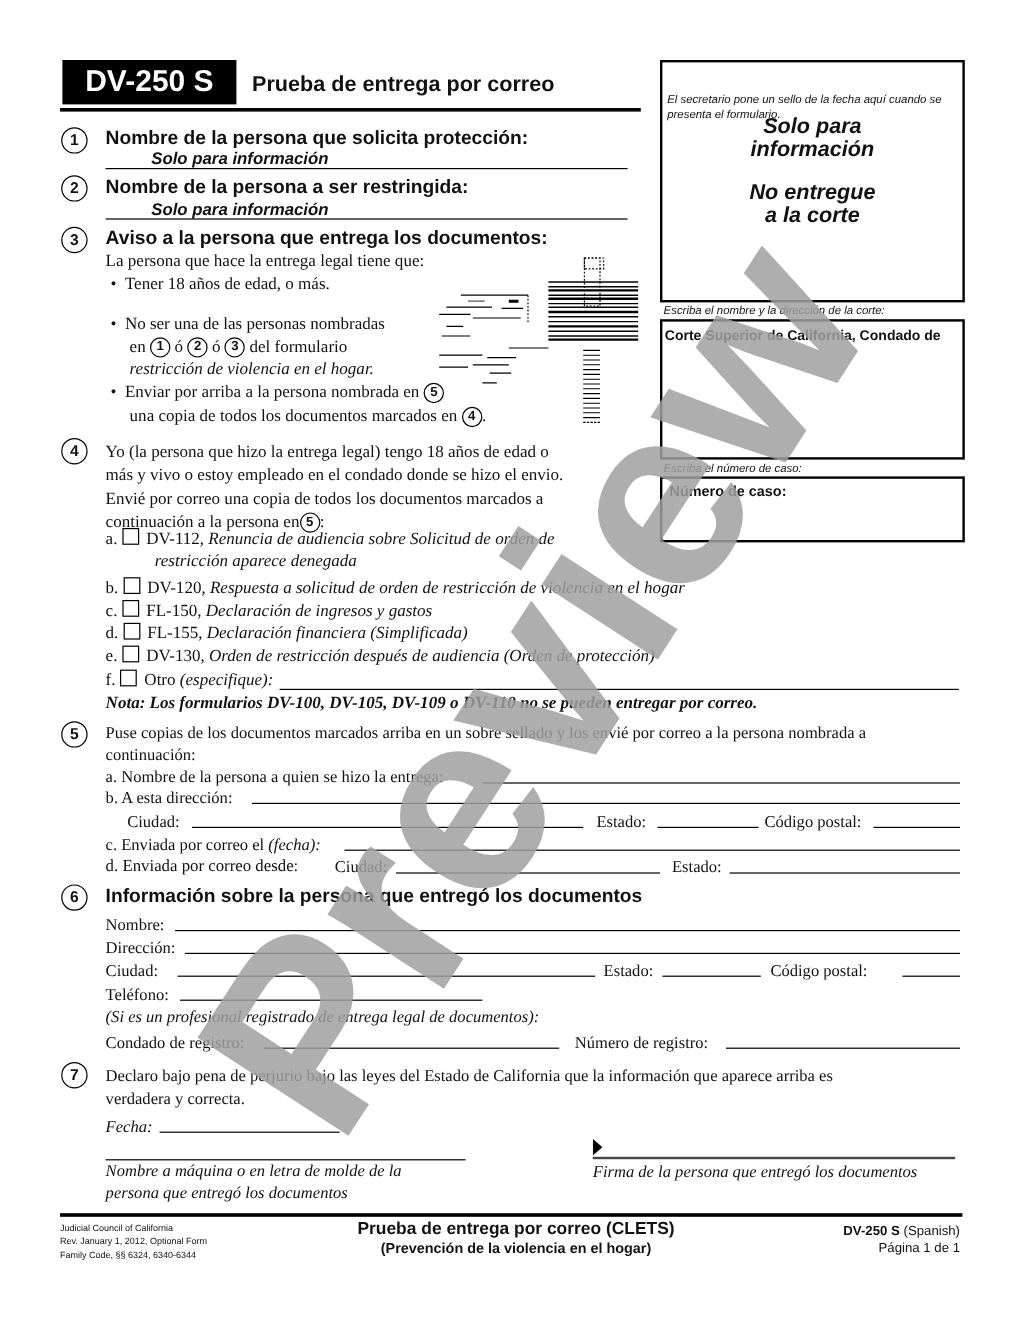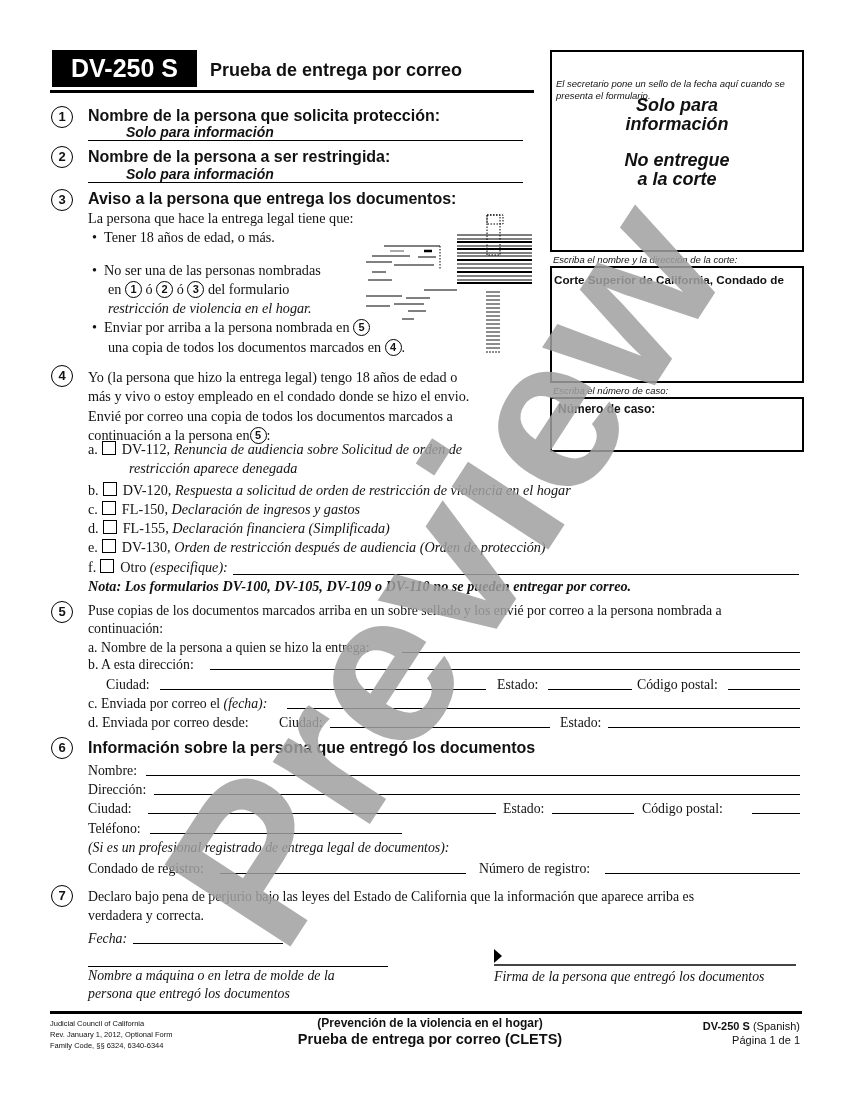--- a/index.html
+++ b/index.html
@@ -252,22 +252,22 @@
 <div class="uline" style="left:494px; top:964px; width:302px; background:#444; height:1.8px;"></div>
 <div class="body-t abs ital" style="left:494px; top:967px; font-size:13.8px;">Firma de la persona que entregó los documentos</div>
 
 <div id="footer-rule" class="abs"></div>
 <div class="foot-small abs" style="left:50px; top:1018px;">
   <div>Judicial Council of California</div>
   <div>Rev. January 1, 2012, Optional Form</div>
   <div>Family Code, §§ 6324, 6340-6344</div>
 </div>
 <div class="sans abs" style="left:250px; top:1016px; width:360px; text-align:center; font-weight:bold;">
+  <div style="font-size:14.5px; line-height:17px;">Prueba de entrega por correo (CLETS)</div>
   <div style="font-size:12px; line-height:15px;">(Prevención de la violencia en el hogar)</div>
-  <div style="font-size:14.5px; line-height:17px;">Prueba de entrega por correo (CLETS)</div>
 </div>
 <div class="sans abs" style="right:50px; top:1019px; text-align:right; font-size:11px; line-height:14px;">
   <div><span style="font-weight:bold;">DV-250 S</span> <span>(Spanish)</span></div>
   <div>Página 1 de 1</div>
 </div>
 
 <svg id="watermark" class="abs" viewBox="0 0 850 1100">
   <text id="wm-text" x="425" y="600" text-anchor="middle" dominant-baseline="middle" font-family="Liberation Sans, sans-serif" font-weight="bold" font-size="218" fill="#a0a0a0" fill-opacity="0.85" transform="rotate(-57 425 560)">Preview</text>
 </svg>
 

